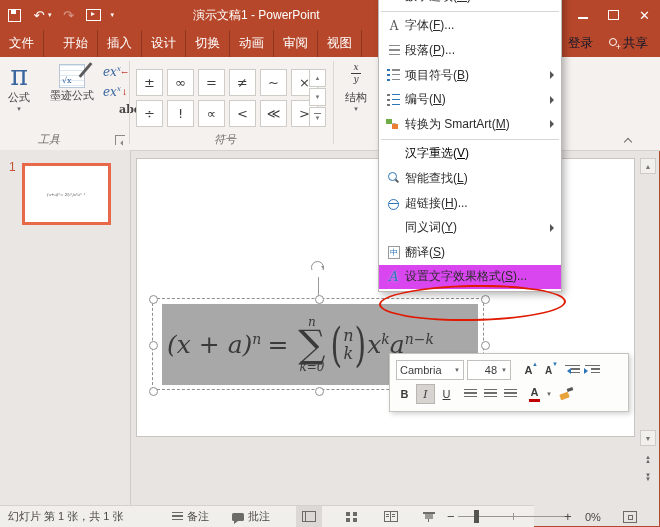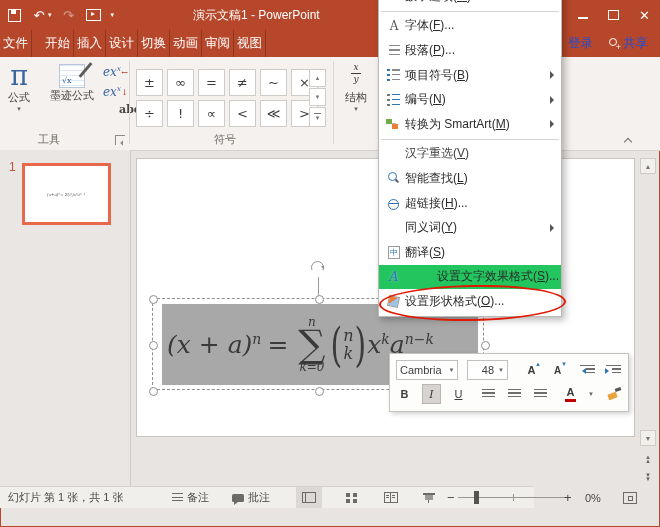--- a/index.html
+++ b/index.html
@@ -18,32 +18,32 @@
   .ic-present{width:13px;height:10px;border:1.2px solid #fff;position:relative;}
   .ic-present:before{content:"";position:absolute;left:4px;top:2px;border-left:4px solid #fff;border-top:2.5px solid transparent;border-bottom:2.5px solid transparent;}
   .title-text{position:absolute;left:193px;top:0;height:30px;display:flex;align-items:center;font-size:12px;color:#fff;}
   .winctl{position:absolute;right:0;top:0;height:30px;display:flex;}
   .wbtn{width:31px;height:30px;display:flex;align-items:center;justify-content:center;color:#fff;}
   .ic-min{width:10px;height:1.5px;background:#fff;margin-top:6px;}
   .ic-max{width:9px;height:8px;border:1.2px solid #fff;}
   .ic-close{font-size:13px;line-height:1;}
   
   .tabbar{position:absolute;left:0;top:30px;width:660px;height:27px;background:#B7472A;display:flex;align-items:stretch;color:#fff;}
-  .tab{display:flex;align-items:center;padding:0 3px;font-size:12.5px;border-right:1px solid rgba(0,0,0,.22);white-space:nowrap;}
+  .tab{display:flex;align-items:center;padding:0 9px;font-size:12.5px;border-right:1px solid rgba(0,0,0,.22);white-space:nowrap;}
   .tab.first{margin-right:10px;border-right:1px solid rgba(0,0,0,.22);}
-  .acct{position:absolute;right:0;top:30px;height:27px;display:flex;align-items:center;color:#1d4ed8;font-size:12.5px;}
+  .acct{position:absolute;right:0;top:30px;height:27px;display:flex;align-items:center;color:#0f172a;font-size:12.5px;}
   .login{margin-right:14px;}
   .share{display:flex;align-items:center;gap:4px;margin-right:12px;}
   .ic-person{width:12px;height:12px;position:relative;}
   .ic-person:before{content:"";position:absolute;left:2px;top:0;width:6px;height:6px;border:1.2px solid #fff;border-radius:50%;}
   .ic-person:after{content:"+";position:absolute;right:-2px;bottom:-2px;font-size:9px;color:#fff;}
   
   .ribbon{position:absolute;left:0;top:57px;width:660px;height:93px;background:#F4F1EE;border-bottom:1px solid #D5D2CE;}
   .gdiv{position:absolute;top:4px;bottom:6px;width:1px;background:#DAD7D3;}
-  .glabel{position:absolute;bottom:3px;font-size:11px;color:#6E6B67;}
+  .glabel{position:absolute;bottom:3px;font-size:11px;color:#6E6B67;font-style:italic;}
   .bigbtn{position:absolute;top:5px;display:flex;flex-direction:column;align-items:center;font-size:11px;color:#444;}
   .pi{font-family:"DejaVu Serif",serif;font-size:27px;color:#3A66A0;line-height:28px;}
   .inkicon{width:24px;height:22px;border:1px solid #B9C6D6;background:
       linear-gradient(#fff,#fff) , repeating-linear-gradient(#DCE8F4 0 1px,transparent 1px 5px);
       background-blend-mode:multiply;position:relative;margin-top:2px;}
   .inkicon .rx{position:absolute;left:2px;bottom:2px;font-size:8px;color:#3A66A0;font-family:"DejaVu Serif",serif;}
   .inkicon .pen{position:absolute;right:-3px;top:-4px;width:3px;height:18px;background:#5a5a5a;transform:rotate(40deg);}
   .smallcol{position:absolute;left:103px;top:6px;width:26px;display:flex;flex-direction:column;gap:4px;align-items:flex-start;}
   .exbtn{font-family:"DejaVu Serif",serif;font-style:italic;font-size:12px;color:#3A66A0;line-height:13px;position:relative;}
   .exbtn .arr{font-style:normal;color:#C0392B;font-size:8px;position:absolute;right:-7px;top:3px;}
@@ -87,22 +87,22 @@
   .eqspace{width:6px;}
   .handle{position:absolute;width:7px;height:7px;background:#fff;border:1.2px solid #8F8F8F;border-radius:50%;z-index:5;}
   .rotstem{position:absolute;left:318px;top:277px;width:1px;height:21px;background:#9a9a9a;z-index:5;}
   .rothandle{position:absolute;left:311px;top:261px;width:11px;height:11px;border:1.5px solid #8F8F8F;border-radius:50%;z-index:5;
              clip-path:polygon(0 0,100% 0,100% 70%,0 70%);}
   .rothandle:after{content:"";position:absolute;right:-4px;top:4px;border-top:4px solid #8F8F8F;border-left:3px solid transparent;border-right:3px solid transparent;}
   
   .menu{position:absolute;left:378px;top:-19px;width:184px;background:#FFFFFF;border:1px solid #BBB8B5;
         box-shadow:3px 3px 7px rgba(0,0,0,.28);z-index:40;padding:2px 0;box-sizing:border-box;}
   .mi{height:24.6px;display:flex;align-items:center;font-size:12px;color:#2b2b2b;padding:0 2px 0 4px;}
-  .mi.hi{background:#22c55e;text-align:right;}
-  .mi.dis{color:#404040;}
+  .mi.hi{background:#d946ef;}
+  .mi.dis{color:#000000;}
   .mic{width:22px;height:14px;display:flex;align-items:center;justify-content:center;flex:0 0 22px;position:relative;}
   .mlbl{flex:1;white-space:nowrap;}
   .mlbl u{text-decoration:underline;}
   .marr{width:0;height:0;border-left:4px solid #555;border-top:4px solid transparent;border-bottom:4px solid transparent;margin-right:5px;}
   .msep{border-top:1px solid #D8D5D2;margin:2px 2px 2px 2px;}
   
   .ic-math-options:before{content:"ex";font-family:"DejaVu Serif",serif;font-style:italic;font-size:9px;color:#2E75B6;}
   .ic-font:before{content:"A";font-family:"DejaVu Serif",serif;font-size:12px;color:#555;}
   .ic-paragraph{background:repeating-linear-gradient(to bottom,#8a8a8a 0 1.5px,transparent 1.5px 4.5px);width:11px;height:10px;flex:0 0 22px;background-size:11px 10px;background-repeat:no-repeat;background-position:center;}
   .ic-bullets{background:
@@ -123,41 +123,41 @@
   .ic-smart-lookup:before{content:"";position:absolute;left:5px;top:1px;width:7px;height:7px;border:1.5px solid #2E75B6;border-radius:50%;}
   .ic-smart-lookup:after{content:"";position:absolute;left:12px;top:9px;width:4px;height:1.8px;background:#5a5a5a;transform:rotate(45deg);}
   .ic-translate:before{content:"中";font-size:8px;color:#2E75B6;border:1px solid #9a9a9a;padding:0 1px;background:#fff;}
   .ic-text-effects:before{content:"A";font-family:"DejaVu Serif",serif;font-style:italic;font-size:13px;color:#2E75B6;text-shadow:0 0 3px #9DC3E6;}
   .ic-shape-format{position:relative;}
   .ic-shape-format:before{content:"";position:absolute;left:5px;top:2px;width:9px;height:9px;background:linear-gradient(135deg,#ED7D31 45%,#9DC3E6 45%);transform:rotate(12deg);border:1px solid #999;}
   .annotation{position:absolute;left:379px;top:285px;width:183px;height:32px;border:2.5px solid #E01A02;border-radius:50%;z-index:60;transform:rotate(-1deg);}
   
   .minibar{position:absolute;left:389px;top:353px;width:240px;height:59px;background:#FDFDFC;border:1px solid #C6C3BF;
            box-shadow:2px 2px 5px rgba(0,0,0,.18);z-index:30;padding:4px 6px;box-sizing:border-box;font-size:11px;color:#3c3c3c;}
-  .mrow{display:flex;align-items:center;height:24px;gap:9px;}
+  .mrow{display:flex;align-items:center;height:24px;gap:3px;}
   .combo{border:1px solid #C2BFBC;background:#fff;height:18px;display:flex;align-items:center;padding:0 3px;gap:4px;}
   .combo .cd{font-size:6px;color:#666;}
   .mbtn{min-width:17px;height:18px;display:flex;align-items:center;justify-content:center;position:relative;}
   .mbtn.active{background:#D6D3D0;border:1px solid #B9B6B2;}
   .fA{font-weight:bold;}
   .fA .tri{position:absolute;right:-1px;top:0;font-size:6px;color:#2E75B6;}
   .lines-ic{width:13px;height:10px;background:repeating-linear-gradient(to bottom,#6d6d6d 0 1.3px,transparent 1.3px 3.3px);}
   .ind-ic{width:15px;height:10px;background:repeating-linear-gradient(to bottom,#6d6d6d 0 1.3px,transparent 1.3px 3.3px);position:relative;}
   .ind-ic:before{content:"";position:absolute;left:-1px;top:3px;border-right:4px solid #2E75B6;border-top:3px solid transparent;border-bottom:3px solid transparent;background:#fff;width:3px;}
   .ind-ic.r:before{border-right:none;border-left:4px solid #2E75B6;}
   .fontcolor{display:flex;flex-direction:column;align-items:center;line-height:1;}
   .fontcolor .bar{width:11px;height:3px;background:#C00000;margin-top:1px;}
   .brush-ic{width:14px;height:12px;position:relative;}
   .brush-ic:before{content:"";position:absolute;left:1px;bottom:1px;width:9px;height:6px;background:#E8A33D;transform:rotate(-20deg);border-radius:1px;}
   .brush-ic:after{content:"";position:absolute;right:0px;top:0px;width:6px;height:3px;background:#555;transform:rotate(-20deg);}
   .bold-l{font-weight:bold;}
   .ital-l{font-style:italic;font-family:"DejaVu Serif",serif;}
   .und-l{text-decoration:underline;}
   
-  .statusbar{position:absolute;left:0;bottom:19px;width:534px;height:21px;background:#F1EFEC;border-top:1px solid #D5D2CE;font-size:11px;color:#4a4845;}
+  .statusbar{position:absolute;left:0;bottom:0;width:534px;height:21px;background:#F1EFEC;border-top:1px solid #D5D2CE;font-size:11px;color:#4a4845;}
   .sb{position:absolute;top:0;height:21px;display:flex;align-items:center;gap:4px;}
   .ic-notes{width:11px;height:9px;background:repeating-linear-gradient(to bottom,#6d6b68 0 1.3px,transparent 1.3px 3.5px);}
   .ic-comment{width:12px;height:8px;background:#6d6b68;border-radius:1.5px;position:relative;}
   .ic-comment:after{content:"";position:absolute;left:2px;bottom:-3px;border-top:3px solid #6d6b68;border-right:4px solid transparent;}
   .vb{width:26px;height:21px;display:flex;align-items:center;justify-content:center;}
   .vb.on{background:#DBD8D5;}
   .ic-normal{width:12px;height:9px;border:1px solid #6d6b68;position:relative;}
   .ic-normal:before{content:"";position:absolute;left:2px;top:0;bottom:0;width:1px;background:#6d6b68;}
   .ic-sorter{width:11px;height:10px;background:
      linear-gradient(#6d6b68,#6d6b68),linear-gradient(#6d6b68,#6d6b68),linear-gradient(#6d6b68,#6d6b68),linear-gradient(#6d6b68,#6d6b68);
@@ -392,24 +392,20 @@
         <span class="marr"></span>
       </div>
       <div class="mi">
         <span class="mic ic-translate"></span>
         <span class="mlbl">翻译(<u>S</u>)</span>
       </div>
       <div class="mi hi">
         <span class="mic ic-text-effects"></span>
         <span class="mlbl">设置文字效果格式(<u>S</u>)...</span>
       </div>
-      <div class="mi">
-        <span class="mic ic-shape-format"></span>
-        <span class="mlbl">设置形状格式(<u>O</u>)...</span>
-      </div>
     </div>
   <div class="annotation"></div>
 
   <div class="minibar">
     <div class="mrow">
       <span class="combo" style="width:60px;">
         <span style="flex:1;">Cambria</span>
         <span class="cd">▼</span>
       </span>
       <span class="combo" style="width:36px;text-align:right;">

